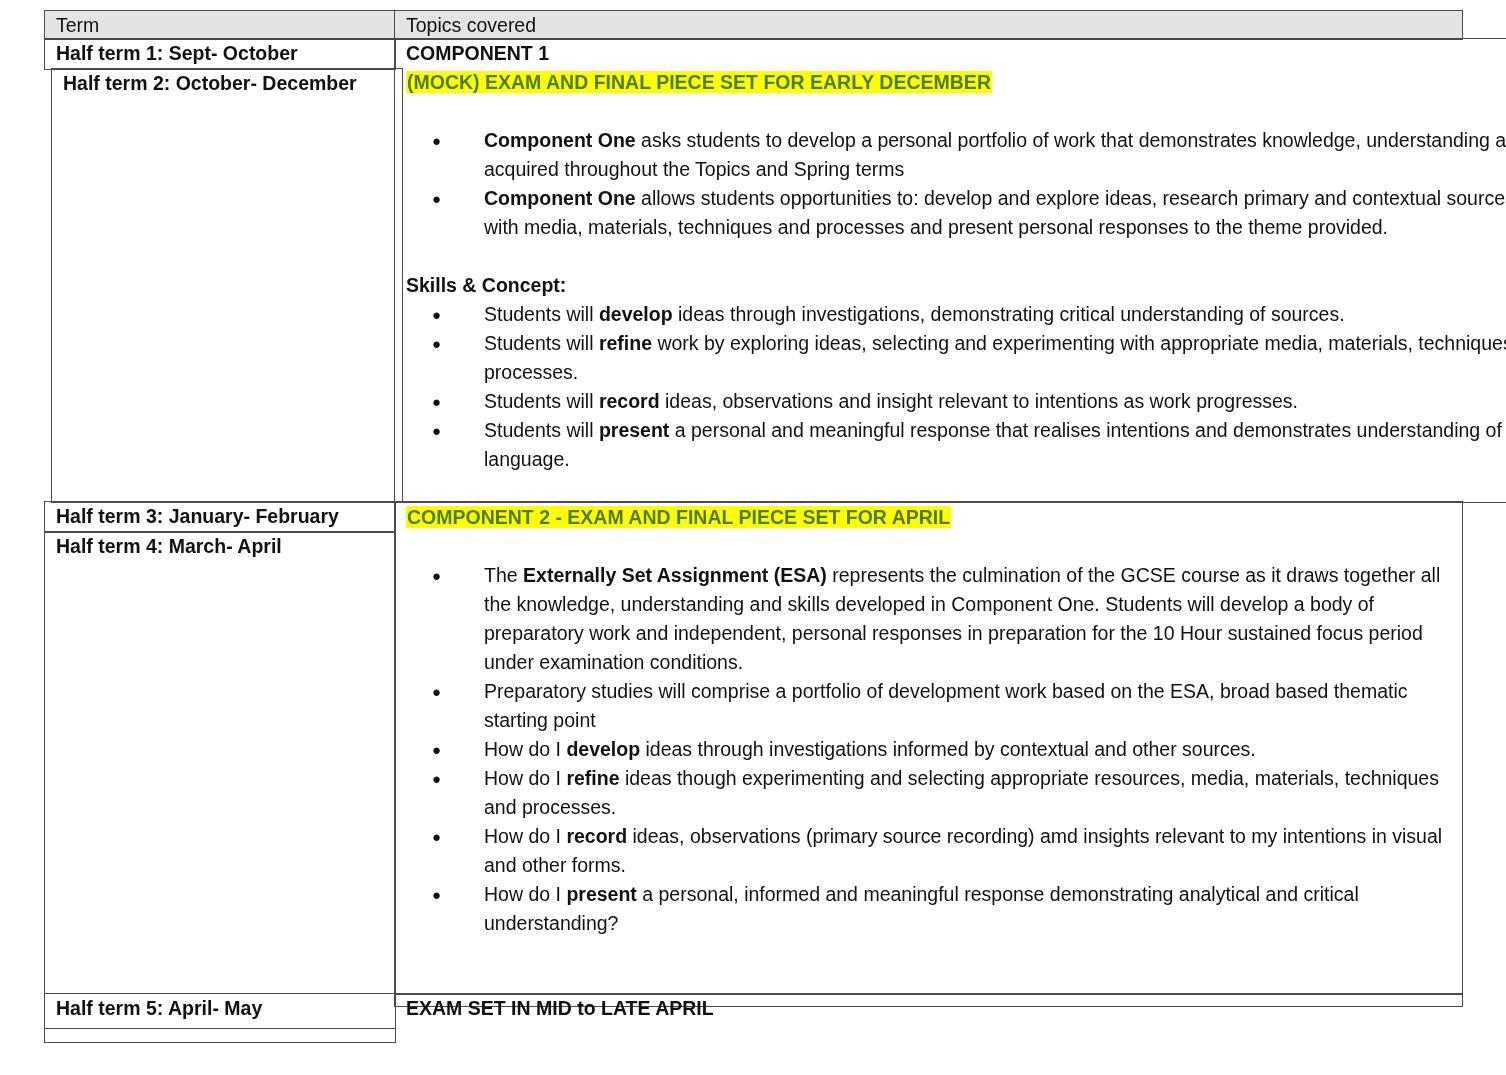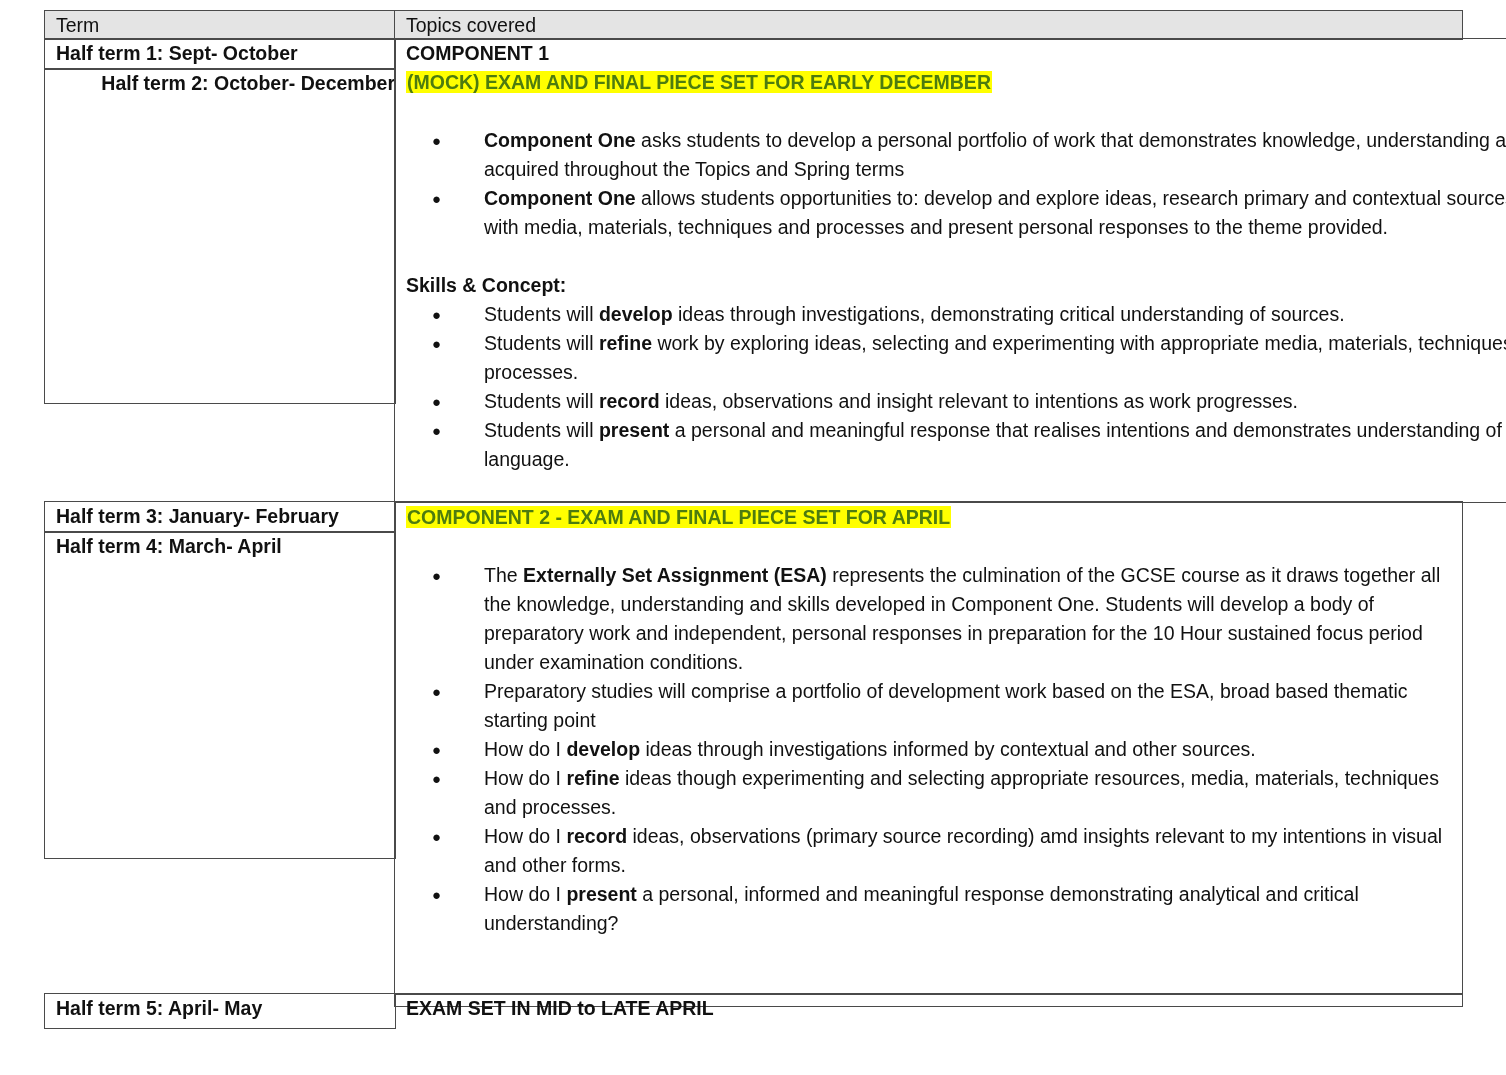--- a/index.html
+++ b/index.html
@@ -41,21 +41,21 @@
     <span>Term</span>
   </div>
   <div class="cell hdr" style="left:394px; top:10px; width:1069px; height:30px;">
     <span>Topics covered</span>
   </div>
 
   <div class="cell term" style="left:44px; top:38px; width:352px; height:32px;">
     <span>Half term 1: Sept- October</span>
   </div>
 
-  <div class="cell term" style="left:44px; top:68px; width:352px; height:336px;text-align:right;">
+  <div class="cell term" style="left:51px; top:68px; width:352px; height:435px;">
     <span>Half term 2: October- December</span>
   </div>
 
   <div class="cell topics" style="left:394px; top:38px; width:1252px; height:465px;">
     <div class="component-title">COMPONENT 1</div>
     <div><span class="highlight">(MOCK) EXAM AND FINAL PIECE SET FOR EARLY DECEMBER</span></div>
     <div class="spacer"></div>
     <ul class="bullets" id="c1-intro">
         <li><span class="dot">●</span><b>Component One</b><span> asks students to develop a personal portfolio of work that demonstrates knowledge, understanding and skills acquired throughout the Topics and Spring terms</span></li>
         <li><span class="dot">●</span><b>Component One</b><span> allows students opportunities to: develop and explore ideas, research primary and contextual sources, experiment with media, materials, techniques and processes and present personal responses to the theme provided.</span></li>
@@ -67,21 +67,21 @@
         <li><span class="dot">●</span><span>Students will </span><b>refine</b><span> work by exploring ideas, selecting and experimenting with appropriate media, materials, techniques and processes.</span></li>
         <li><span class="dot">●</span><span>Students will </span><b>record</b><span> ideas, observations and insight relevant to intentions as work progresses.</span></li>
         <li><span class="dot">●</span><span>Students will </span><b>present</b><span> a personal and meaningful response that realises intentions and demonstrates understanding of visual language.</span></li>
       </ul>
   </div>
 
   <div class="cell term" style="left:44px; top:501px; width:352px; height:32px;">
     <span>Half term 3: January- February</span>
   </div>
 
-  <div class="cell term" style="left:44px; top:531px; width:352px; height:328px;">
+  <div class="cell term" style="left:44px; top:531px; width:352px; height:512px;">
     <span>Half term 4: March- April</span>
   </div>
 
   <div class="cell topics" style="left:394px; top:501px; width:1069px; height:494px;">
     <div style="margin-top:1px;"><span class="highlight">COMPONENT 2 - EXAM AND FINAL PIECE SET FOR APRIL</span></div>
     <div class="spacer"></div>
     <ul class="bullets" id="c2-bullets">
         <li><span class="dot">●</span><span>The </span><b>Externally Set Assignment (ESA)</b><span> represents the culmination of the GCSE course as it draws together all the knowledge, understanding and skills developed in Component One. Students will develop a body of preparatory work and independent, personal responses in preparation for the 10 Hour sustained focus period under examination conditions.</span></li>
         <li><span class="dot">●</span><span>Preparatory studies will comprise a portfolio of development work based on the ESA, broad based thematic starting point</span></li>
         <li><span class="dot">●</span><span>How do I </span><b>develop</b><span> ideas through investigations informed by contextual and other sources.</span></li>

